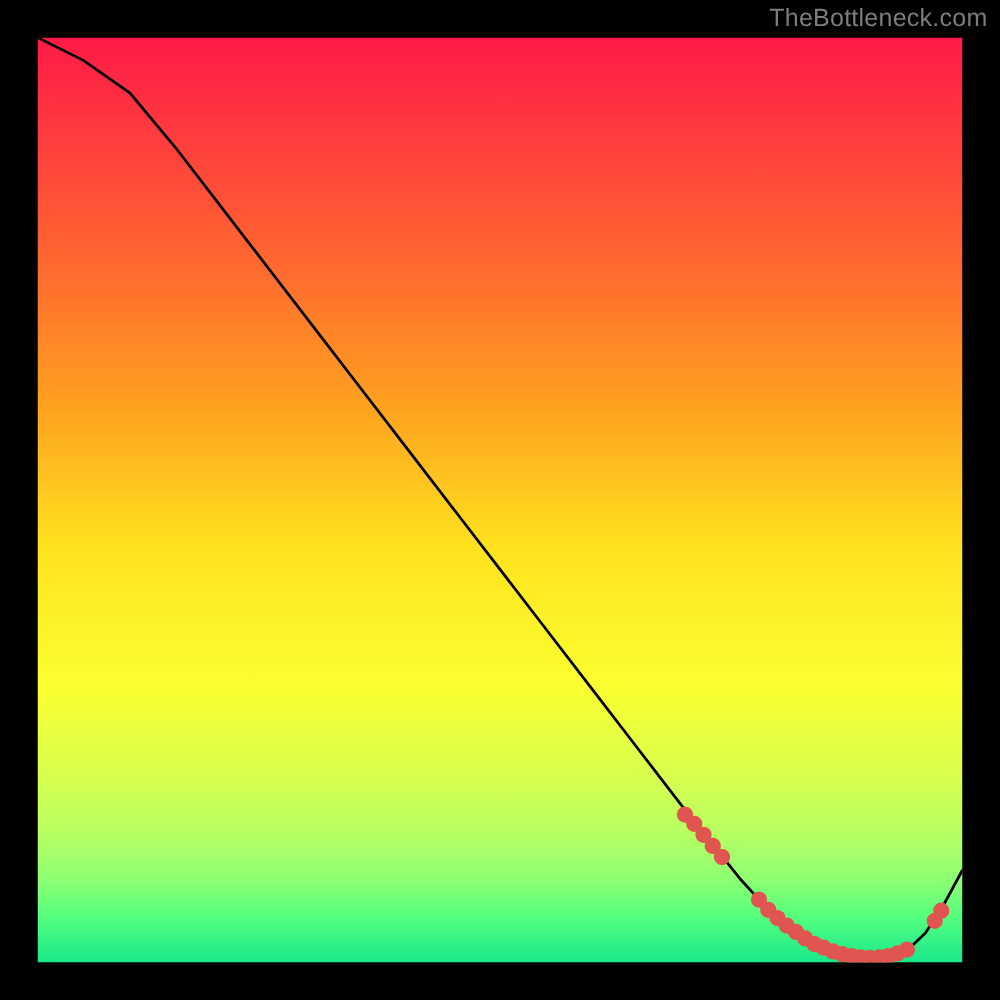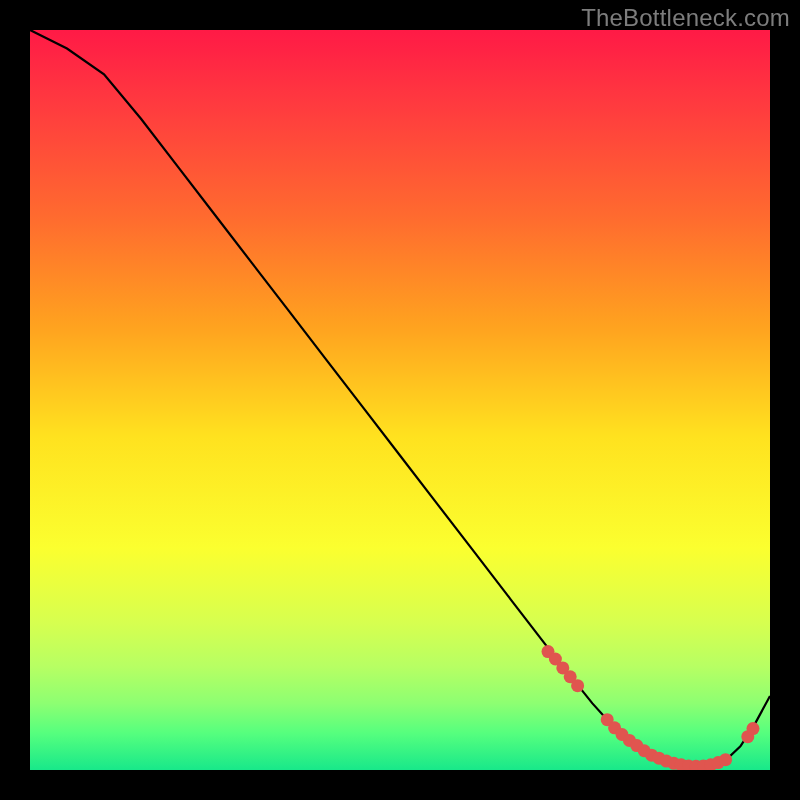--- a/index.html
+++ b/index.html
@@ -1,18 +1,18 @@
 <!DOCTYPE html>
 <html><head>
 <meta charset="utf-8">
 <style>
 html,body{margin:0;padding:0;width:800px;height:800px;background:#000;overflow:hidden;font-family:Arial,Helvetica,sans-serif}
 .stage{position:relative;width:800px;height:800px;background:#000}
 .plot{position:absolute;left:30px;top:30px;width:740px;height:740px}
-.branding{position:absolute;top:4px;right:10px;color:#7d7d7d;font-size:24px;letter-spacing:.2px}
+.branding{position:absolute;top:4px;right:10px;color:#7d7d7d;font-size:20px;letter-spacing:.2px}
 svg{display:block}
 </style>
 </head>
 <body>
 
 <div class="stage">
   <div class="branding">TheBottleneck.com</div>
   <div class="plot">
     <svg id="chart-svg" width="740" height="740" viewBox="0 0 740 740">
       <defs>

